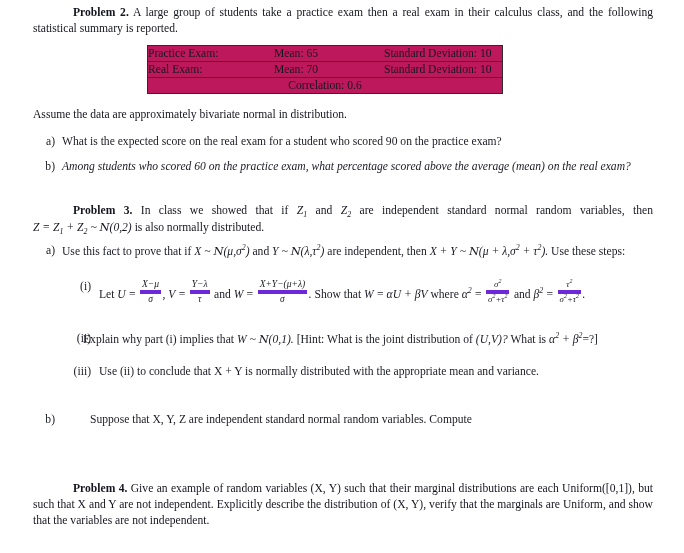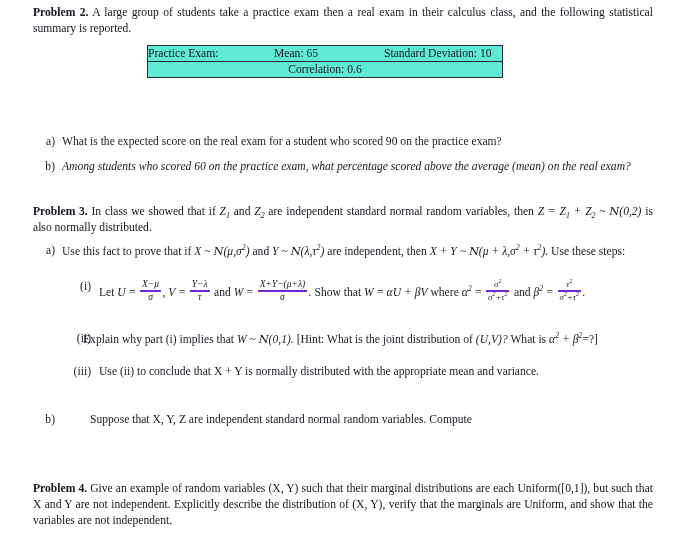--- a/index.html
+++ b/index.html
@@ -22,21 +22,21 @@
     padding: 0;
     box-sizing: border-box;
   }
   .body-text {
     position: absolute;
     font-size: 11.6px;
     line-height: 16.1px;
     text-align: justify;
     color: #15151f;
   }
-  .bold { font-weight: bold; }
+  .bold { font-weight: bold; margin-left: 40px; }
   .mathvar {
     font-style: italic;
     font-family: "Liberation Serif", "DejaVu Serif", serif;
   }
   .cal {
     font-style: italic;
     font-family: "DejaVu Serif", "Liberation Serif", serif;
     letter-spacing: -0.2px;
   }
   sup.sm { font-size: 0.68em; vertical-align: super; line-height: 0; }
@@ -52,21 +52,21 @@
   
   .stats-table-wrap {
     position: absolute;
     left: 147px;
     top: 45px;
   }
   table.stats {
     border-collapse: collapse;
     border: 1px solid #2b2b33;
     font-size: 11.6px;
-    background: #5eead4;
+    background: #be185d;
   }
   table.stats td {
     border: 0;
     padding: 1px 0 1px 0;
     white-space: nowrap;
     color: #15151f;
   }
   table.stats tr.rowline td {
     border-bottom: 1px solid #2b2b33;
   }
@@ -140,21 +140,21 @@
     display: inline-block;
     vertical-align: -0.42em;
     text-align: center;
     font-size: 0.82em;
     line-height: 1.06;
     margin: 0 1.5px;
   }
   .frac > .num {
     display: block;
     padding: 0 2px 0.5px 2px;
-    border-bottom: 2px solid #6d28d9;
+    border-bottom: 4px solid #6d28d9;
     white-space: nowrap;
   }
   .frac > .den {
     display: block;
     padding: 0.5px 2px 0 2px;
     white-space: nowrap;
   }
   .frac.tight { font-size: 0.76em; }
   .eqsp { letter-spacing: 0; padding: 0 2.5px; }
 </style>
@@ -169,27 +169,33 @@
   </div>
 
   <div class="stats-table-wrap">
     <table class="stats">
       <tbody>
           <tr class="rowline">
         <td class="c-label">Practice Exam:</td>
         <td class="c-mean">Mean: 65</td>
         <td class="c-sd">Standard Deviation: 10</td>
       </tr>
+      <tr class="rowline">
+        <td class="c-label">Real Exam:</td>
+        <td class="c-mean">Mean: 70</td>
+        <td class="c-sd">Standard Deviation: 10</td>
+      </tr>
       <tr>
         <td class="c-corr" colspan="3">Correlation: 0.6</td>
       </tr>
     </tbody>
       </table>
   </div>
 
+  <div class="body-text" id="assume-line">Assume the data are approximately bivariate normal in distribution.</div>
 
   <div class="list-item" id="p2a">
     <span class="li-marker">a)</span>
     <span class="li-body">What is the expected score on the real exam for a student who scored 90 on the practice exam?</span>
   </div>
 
   <div class="list-item" id="p2b">
     <span class="li-marker">b)</span>
     <span class="li-body">Among students who scored 60 on the practice exam, what percentage scored above the average (mean) on the real exam?</span>
   </div>

